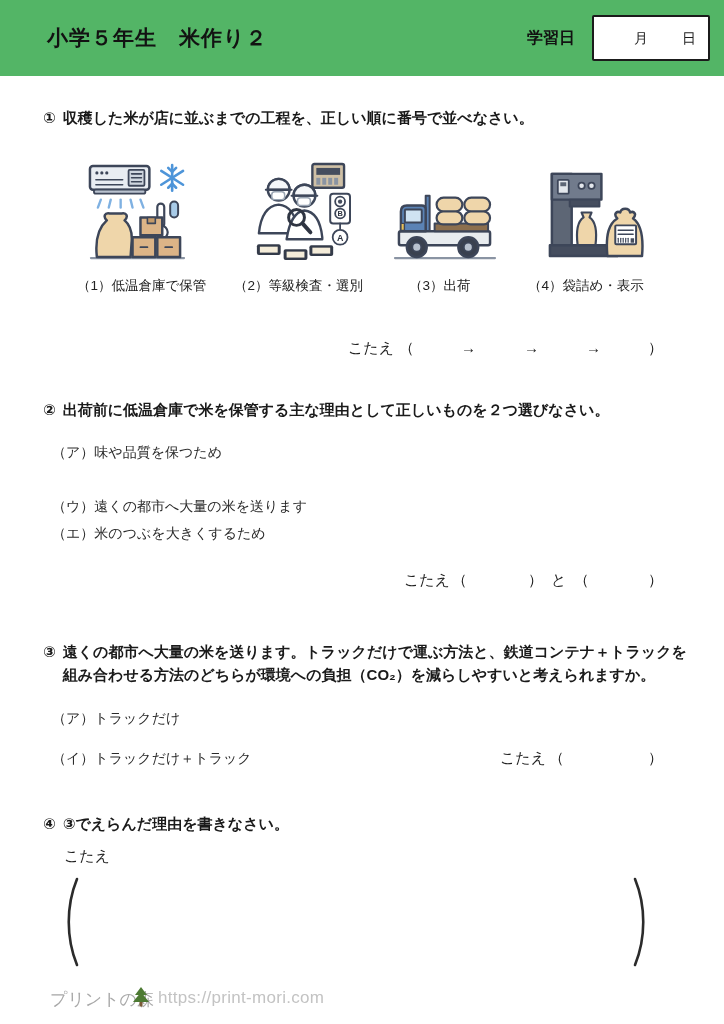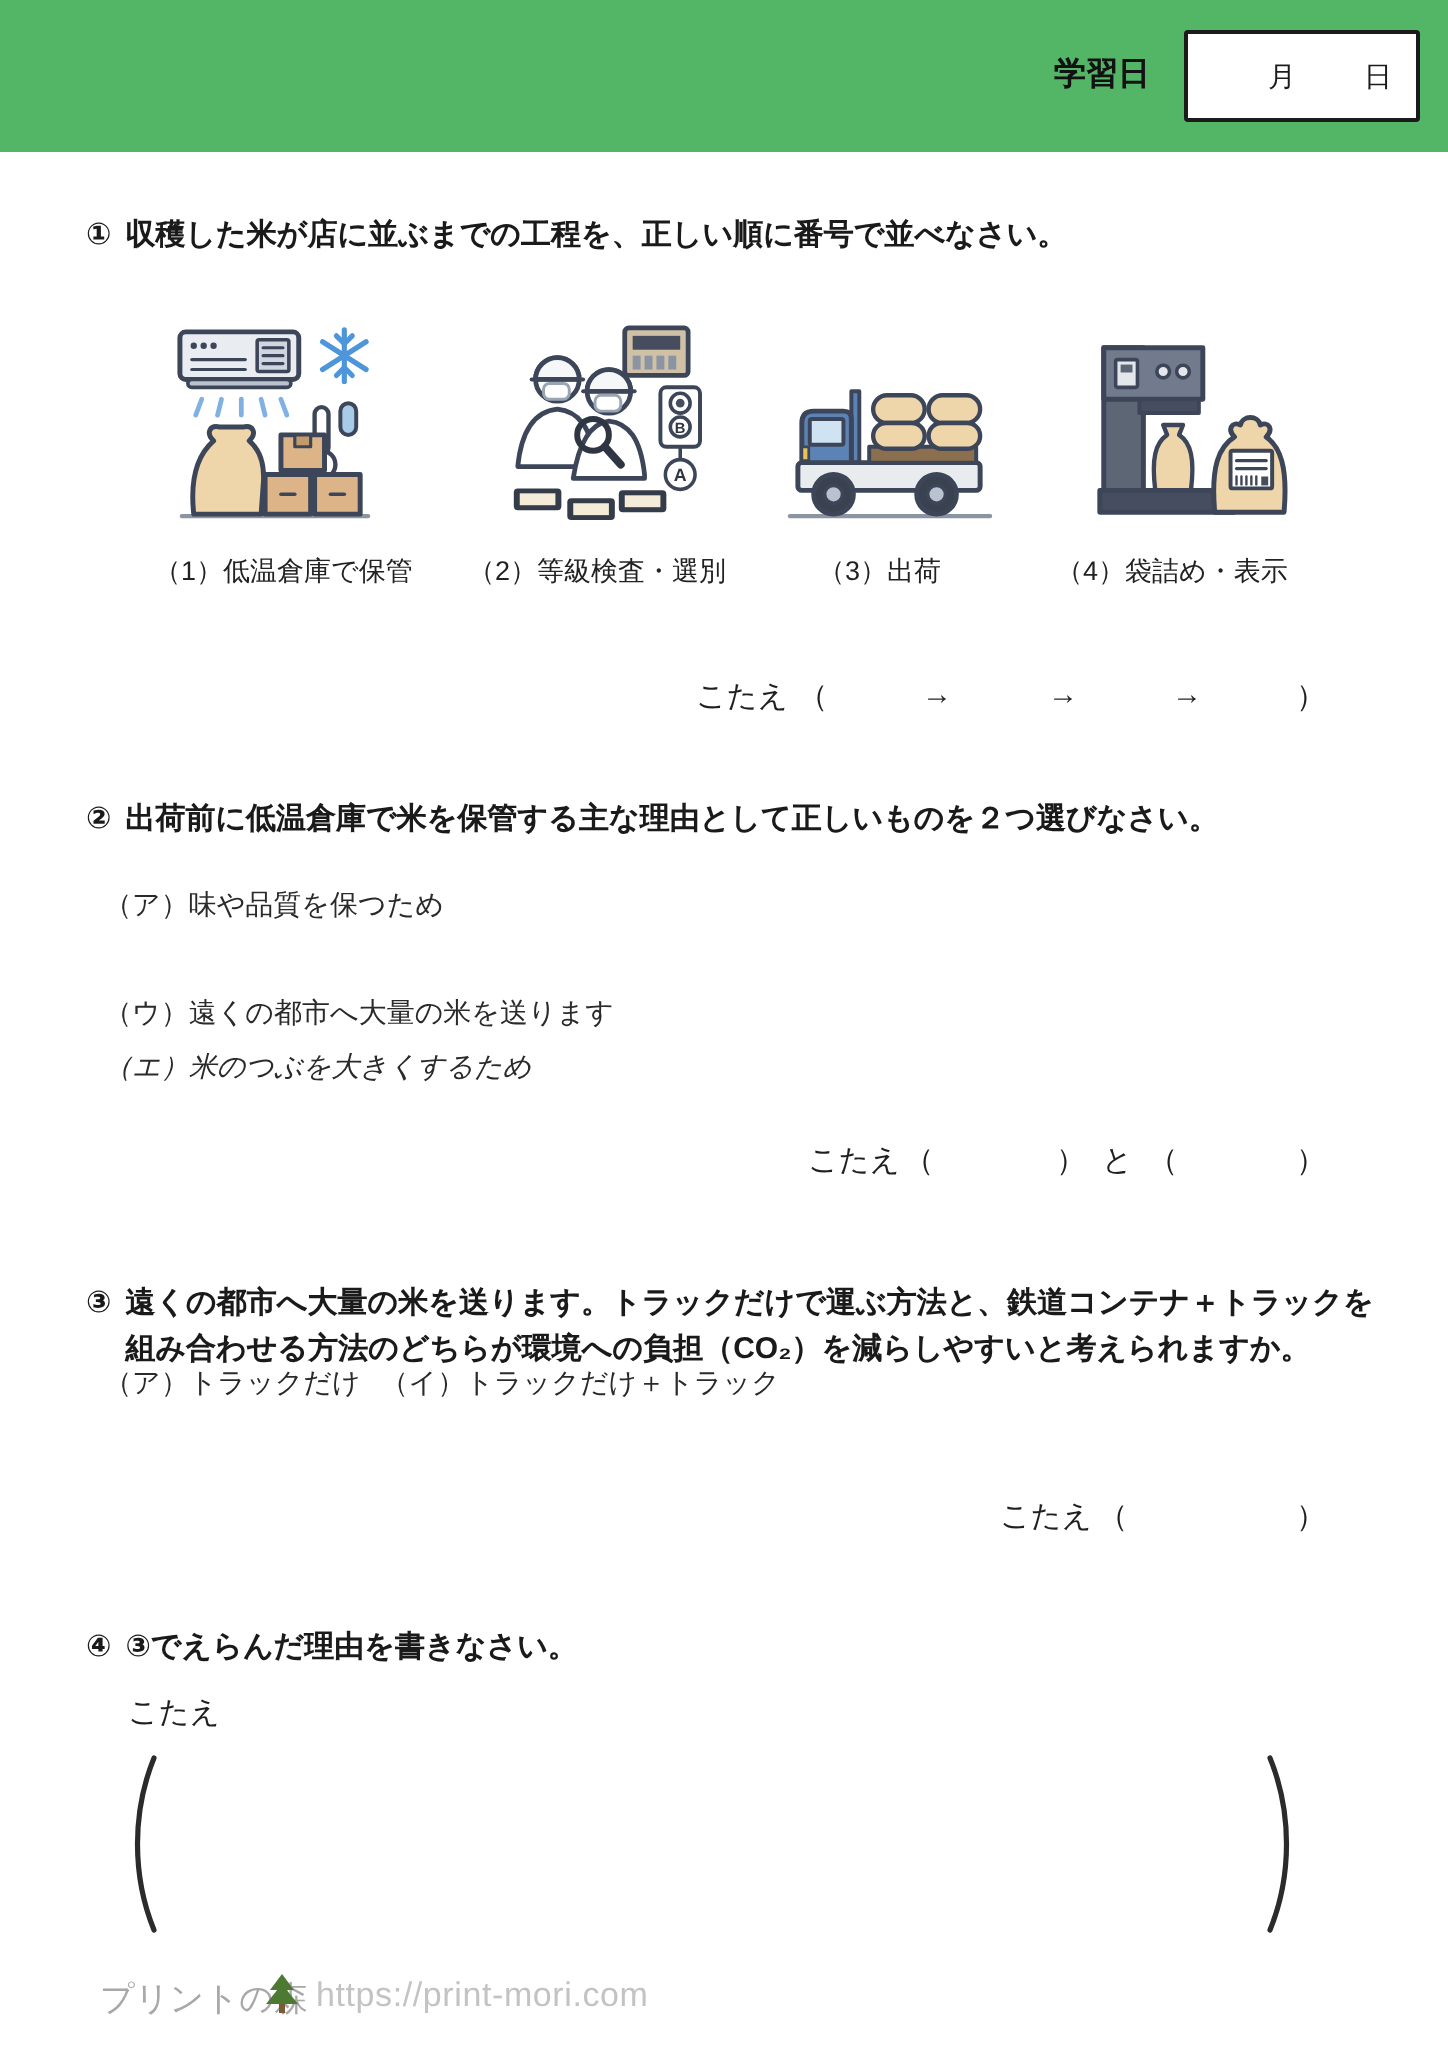--- a/index.html
+++ b/index.html
@@ -27,20 +27,21 @@
   .footer-site{position:absolute;font-size:17px;color:#a8a8a8;}
   .footer-url{position:absolute;font-size:17px;color:#c3c3c3;letter-spacing:0.3px;}
   .tree{position:absolute;width:18px;height:21px;}
 </style>
 </head>
 <body>
 
 <div class="page">
 
   <div class="header">
+    <div class="title">小学５年生　米作り２</div>
     <div class="date-label">学習日</div>
     <div class="date-box">
       <span class="m-label">月</span>
       <span class="d-label">日</span>
     </div>
   </div>
 
   <div class="prompt" style="left:43px;top:107px;">
     <span class="qnum">①</span>
     <span>収穫した米が店に並ぶまでの工程を、正しい順に番号で並べなさい。</span>
@@ -193,34 +194,34 @@
   <span class="ans" style="left:524px;top:339px;">→</span>
   <span class="ans" style="left:586px;top:339px;">→</span>
   <span class="ans" style="left:648px;top:339px;">）</span>
 
   <div class="prompt" style="left:43px;top:399px;">
     <span class="qnum">②</span>
     <span>出荷前に低温倉庫で米を保管する主な理由として正しいものを２つ選びなさい。</span>
   </div>
   <div class="option" style="left:52px;top:444px;">（ア）味や品質を保つため</div>
   <div class="option" style="left:52px;top:498px;">（ウ）遠くの都市へ大量の米を送ります</div>
-  <div class="option" style="left:52px;top:525px;font-style:italic;">（エ）米のつぶを大きくするため</div>
+  <div class="option" style="left:52px;top:525px;">（エ）米のつぶを大きくするため</div>
 
   <span class="ans" style="left:404px;top:571px;">こたえ</span>
   <span class="ans" style="left:452px;top:571px;">（</span>
   <span class="ans" style="left:528px;top:571px;">）</span>
   <span class="ans" style="left:551px;top:571px;">と</span>
   <span class="ans" style="left:574px;top:571px;">（</span>
   <span class="ans" style="left:648px;top:571px;">）</span>
 
   <div class="prompt" style="left:43px;top:641px;width:650px;">
     <span class="qnum">③</span>
     <span style="width:626px;display:inline-block;">遠くの都市へ大量の米を送ります。トラックだけで運ぶ方法と、鉄道コンテナ＋トラックを組み合わせる方法のどちらが環境への負担（CO₂）を減らしやすいと考えられますか。</span>
   </div>
-  <div class="option" style="left:52px;top:683px;display:flex;gap:10px;">
+  <div class="option" style="left:52px;top:710px;display:flex;gap:22px;flex-direction:column;">
     <span>（ア）トラックだけ</span>
     <span>（イ）トラックだけ＋トラック</span>
   </div>
   <span class="ans" style="left:500px;top:749px;">こたえ</span>
   <span class="ans" style="left:549px;top:749px;">（</span>
   <span class="ans" style="left:648px;top:749px;">）</span>
 
   <div class="prompt" style="left:43px;top:813px;">
     <span class="qnum">④</span>
     <span>③でえらんだ理由を書きなさい。</span>

